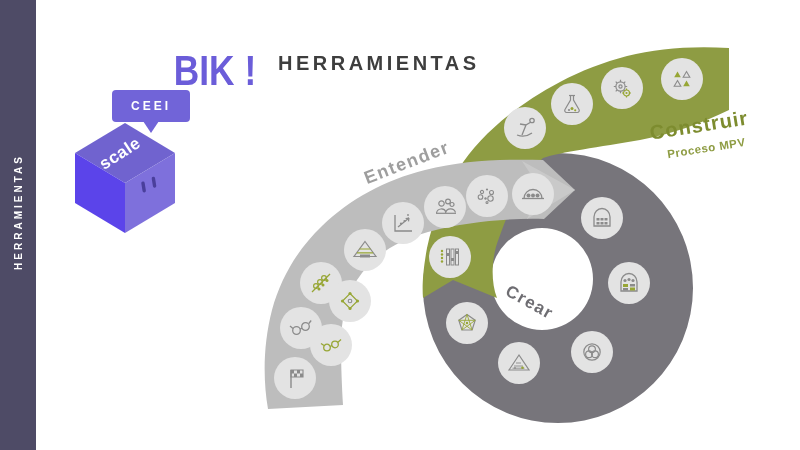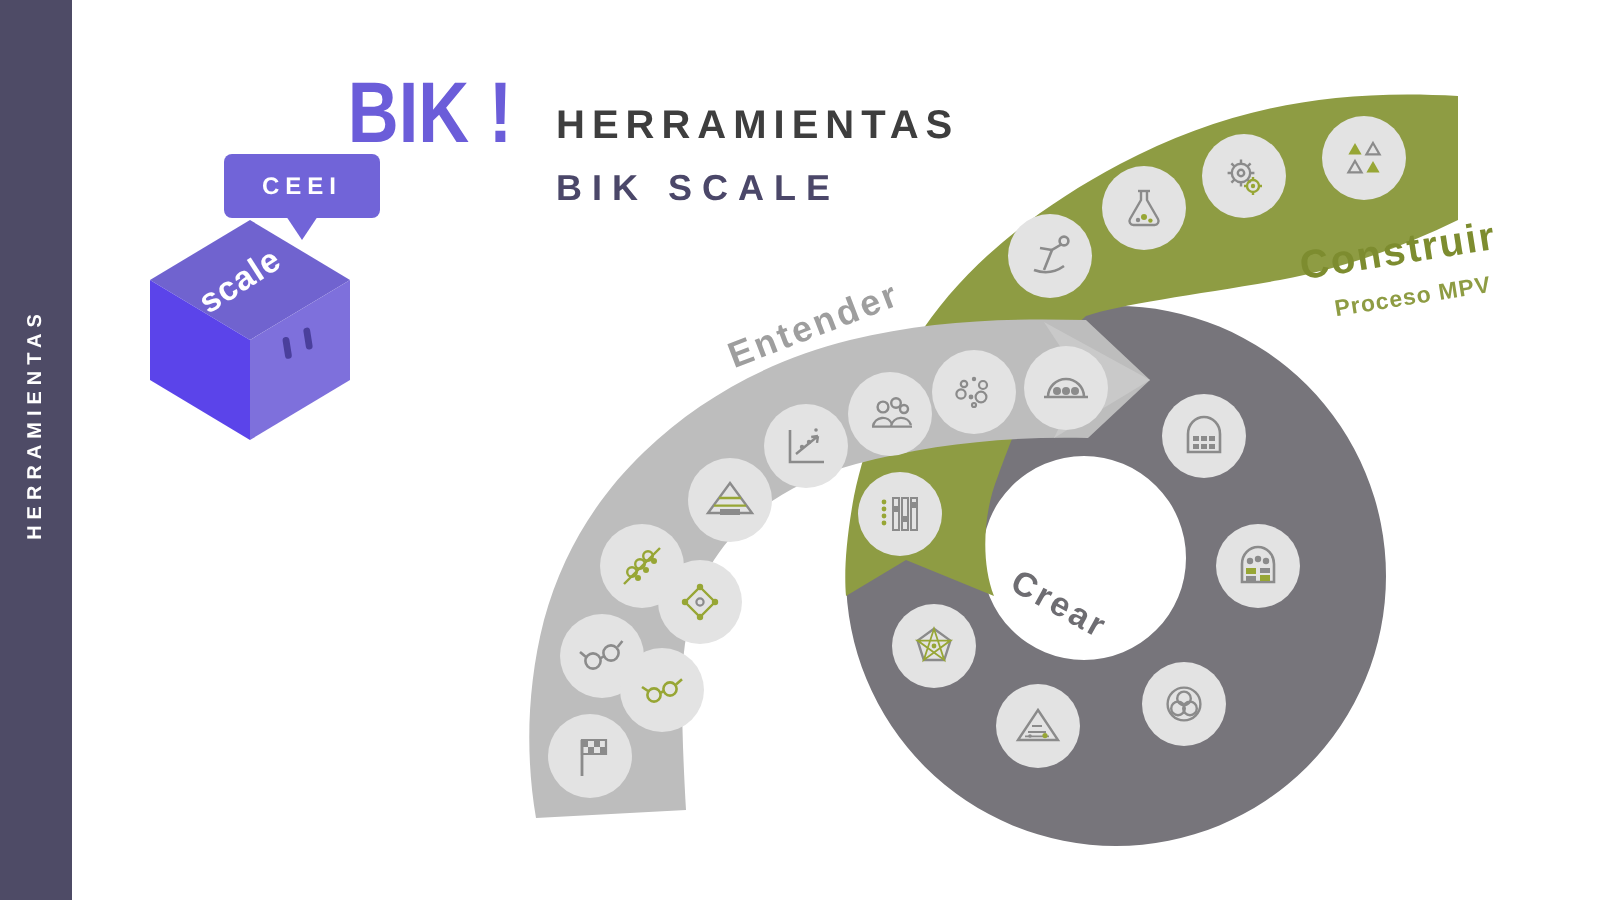--- a/index.html
+++ b/index.html
@@ -8,21 +8,21 @@
     font-family:"Liberation Sans",sans-serif;
   }
   
   .sidebar{position:absolute;left:0;top:0;width:36px;height:450px;background:#4e4b66;}
   .sidebar-label{
     position:absolute;left:18px;top:212px;
     transform:translate(-50%,-50%) rotate(-90deg);
     color:#ffffff;font-size:10px;font-weight:700;letter-spacing:3px;white-space:nowrap;
   }
   
-  .logo{position:absolute;left:60px;top:17px;width:190px;height:220px;}
+  .logo{position:absolute;left:60px;top:30px;width:190px;height:220px;}
   .brand{
     position:absolute;left:95px;top:16px;width:120px;text-align:center;
     color:#6b5dd9;font-size:43px;font-weight:800;letter-spacing:0px;
     transform:scaleX(.82);transform-origin:center;white-space:nowrap;
   }
   .badge{
     position:absolute;left:52px;top:60px;width:78px;height:32px;border-radius:4px;
     background:#7164d8;color:#ffffff;font-size:12px;font-weight:800;letter-spacing:3px;
     display:flex;align-items:center;justify-content:center;
   }
@@ -65,21 +65,20 @@
       <g transform="rotate(-9 86 62)">
         <rect x="81" y="62" width="3.4" height="11" rx="1.7" fill="#4a3f9c"></rect>
         <rect x="92" y="59" width="3.4" height="11" rx="1.7" fill="#4a3f9c"></rect>
       </g>
       <text x="63" y="39" transform="rotate(-33 63 39)" text-anchor="middle" fill="#ffffff" font-size="17" font-weight="800" letter-spacing="0.5">scale</text>
     </svg>
   </div>
 
   <header class="titles">
     <h1>HERRAMIENTAS</h1>
-    <h2>BIK SCALE</h2>
   </header>
 
   <svg class="diagram" width="800" height="450" viewBox="0 0 800 450">
 
     <path fill="#77757b" fill-rule="evenodd" d="M423,288a135,135 0 1,0 270,0a135,135 0 1,0 -270,0 M491,279a51,51 0 1,0 102,0a51,51 0 1,0 -102,0"></path>
 
     <path fill="#8e9c43" d="M729,48
          C660,44 610,56 560,82
          C515,106 480,135 458,170
          C444,192 433,220 427,248

